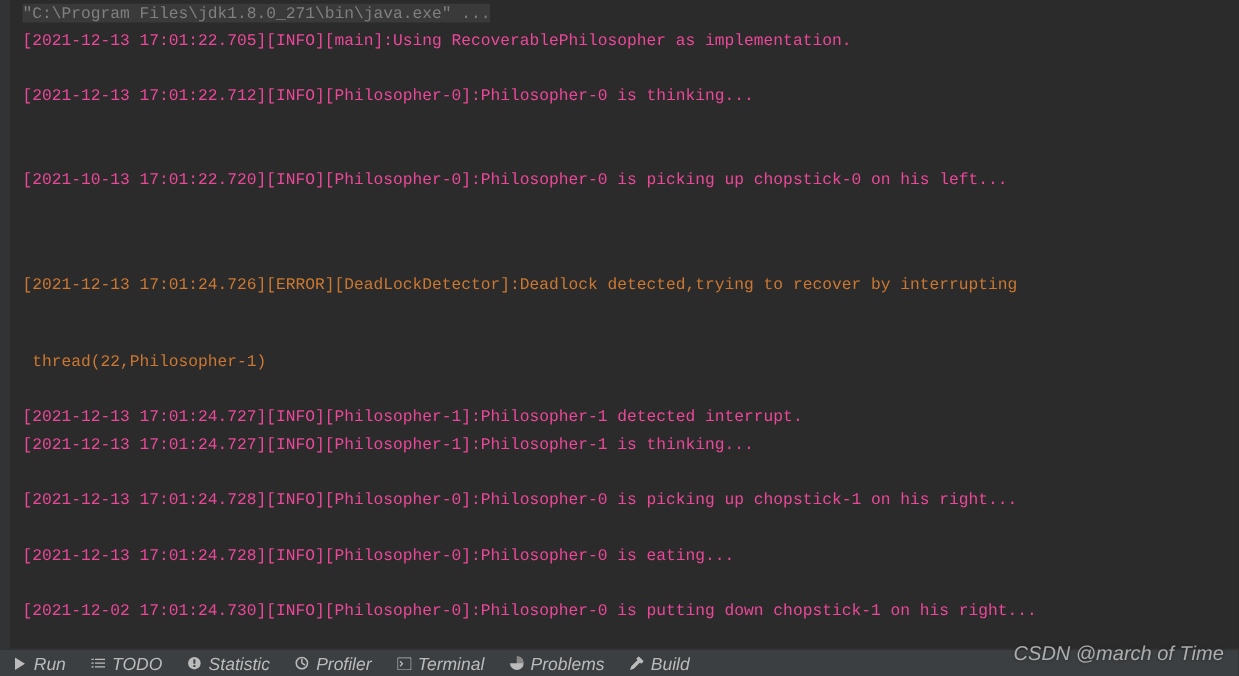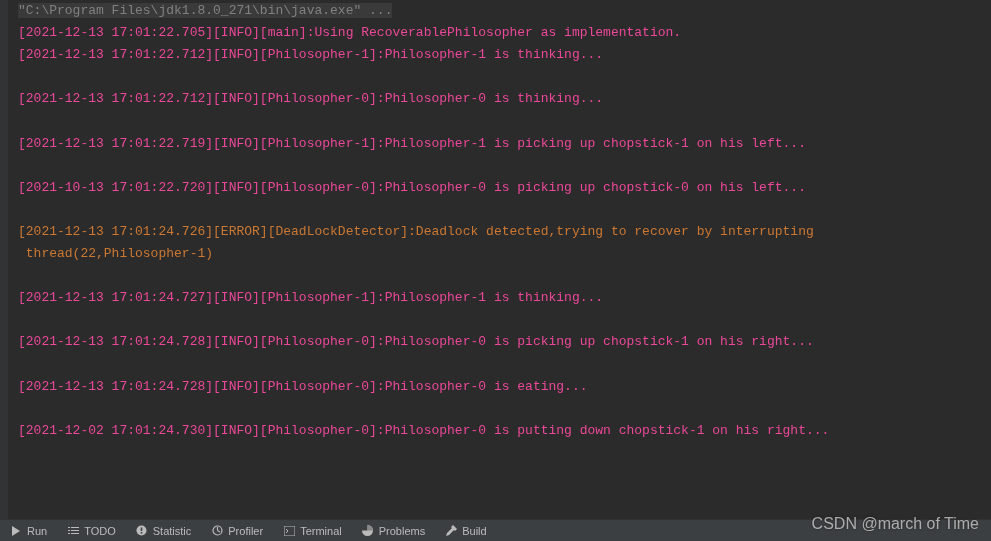--- a/index.html
+++ b/index.html
@@ -35,34 +35,36 @@
       white-space: pre;
       color: #ec4899;
     }
     .line-cmd {
       background: #3a3a3a;
       color: #808080;
       display: inline;
     }
     .line-error {
       color: #cc7832;
+      margin-top: 40px;
     }
     .bottom-bar {
       position: absolute;
       bottom: 0;
       left: 0;
       right: 0;
       height: 22px;
       background: #3c3f41;
       display: flex;
       align-items: center;
       border-top: 1px solid #323232;
       font-family: "Segoe UI", sans-serif;
-      font-size: 11px;
+      font-size: 14px;
       color: #bbbbbb;
+      font-style: italic;
     }
     .tab {
       display: flex;
       align-items: center;
       padding: 0 10px;
       height: 100%;
       gap: 5px;
       cursor: pointer;
     }
     .icon {
@@ -72,44 +74,44 @@
       width: 12px;
       height: 12px;
     }
     .watermark {
       position: absolute;
       bottom: 8px;
       right: 12px;
       color: #c0c0c0;
       font-family: "Segoe UI", Arial, sans-serif;
       font-size: 16px;
+      font-style: italic;
       opacity: 0.85;
       text-shadow: 0 0 3px rgba(0,0,0,0.5);
     }
   </style>
 </head>
 <body>
 
 <div class="gutter"></div>
 
 <div class="console-area">
   <span class="line line-cmd">"C:\Program Files\jdk1.8.0_271\bin\java.exe" ...</span>
   <div id="log-lines">
       <div class="line">[2021-12-13 17:01:22.705][INFO][main]:Using RecoverablePhilosopher as implementation.</div>
-      <div class="line">[2021-12-13 17:01:22.712][INFO][Philosopher-1]:Philosopher-1 is thinking...</div>
       <div class="line">&nbsp;</div>
       <div class="line">[2021-12-13 17:01:22.712][INFO][Philosopher-0]:Philosopher-0 is thinking...</div>
       <div class="line">&nbsp;</div>
-      <div class="line">[2021-12-13 17:01:22.719][INFO][Philosopher-1]:Philosopher-1 is picking up chopstick-1 on his left...</div>
       <div class="line">&nbsp;</div>
       <div class="line">[2021-10-13 17:01:22.720][INFO][Philosopher-0]:Philosopher-0 is picking up chopstick-0 on his left...</div>
       <div class="line">&nbsp;</div>
       <div class="line line-error">[2021-12-13 17:01:24.726][ERROR][DeadLockDetector]:Deadlock detected,trying to recover by interrupting</div>
       <div class="line line-error"> thread(22,Philosopher-1)</div>
       <div class="line">&nbsp;</div>
+      <div class="line">[2021-12-13 17:01:24.727][INFO][Philosopher-1]:Philosopher-1 detected interrupt.</div>
       <div class="line">[2021-12-13 17:01:24.727][INFO][Philosopher-1]:Philosopher-1 is thinking...</div>
       <div class="line">&nbsp;</div>
       <div class="line">[2021-12-13 17:01:24.728][INFO][Philosopher-0]:Philosopher-0 is picking up chopstick-1 on his right...</div>
       <div class="line">&nbsp;</div>
       <div class="line">[2021-12-13 17:01:24.728][INFO][Philosopher-0]:Philosopher-0 is eating...</div>
       <div class="line">&nbsp;</div>
       <div class="line">[2021-12-02 17:01:24.730][INFO][Philosopher-0]:Philosopher-0 is putting down chopstick-1 on his right...</div>
       <div class="line">&nbsp;</div>
     </div>
 </div>

